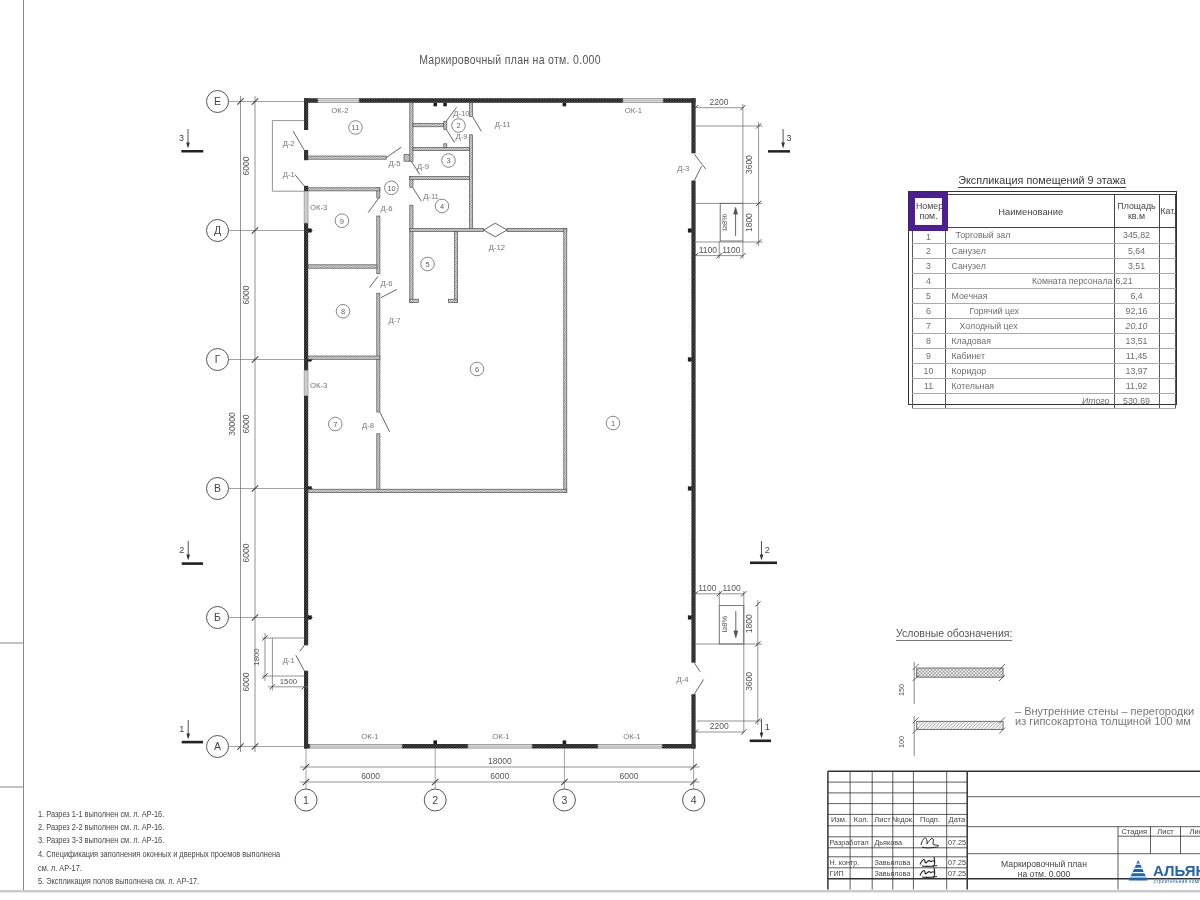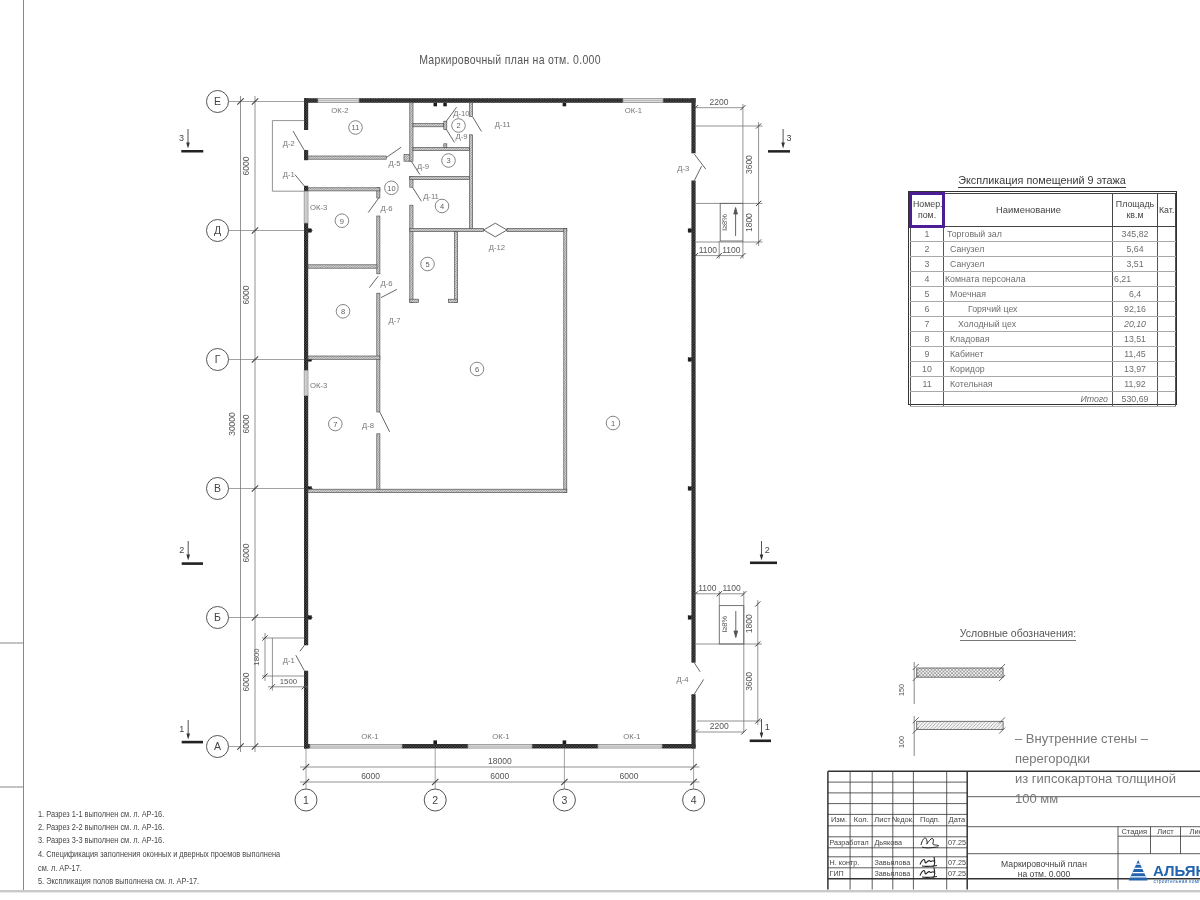--- a/index.html
+++ b/index.html
@@ -585,46 +585,46 @@
 <div class="abs" style="left:908px;top:190.5px;width:268.5px;height:214.5px;border:1.6px solid #333;">
 <table style="border-collapse:collapse;width:100%;height:100%;table-layout:fixed;font-size:8.8px;color:#6e6e6e;">
 <colgroup>
           <col style="width:33px">
           <col style="width:169px">
           <col style="width:45px">
           <col>
         </colgroup>
 <tbody>
           <tr style="height:33px;color:#444;">
-<td style="border:3px solid #4c1d95;text-align:center;line-height:1.15;">Номер.<br>пом.</td>
+<td style="border:6px solid #4c1d95;text-align:center;line-height:1.15;">Номер.<br>пом.</td>
 <td style="border:1px solid #444;text-align:center;font-size:9.4px;">Наименование</td>
 <td style="border:1px solid #444;text-align:center;line-height:1.15;">Площадь<br>кв.м</td>
 <td style="border:1px solid #444;text-align:center;">Кат.</td>
 </tr>
 <tr style="height:15px;">
             <td style="border-left:1px solid #555;border-right:1px solid #555;border-top:1px solid #444;border-bottom:1px solid #aaa;text-align:center;">1</td>
-            <td style="border-left:1px solid #555;border-right:1px solid #555;border-top:1px solid #444;border-bottom:1px solid #aaa;padding-left:3px;">Торговый зал</td>
+            <td style="border-left:1px solid #555;border-right:1px solid #555;border-top:1px solid #444;border-bottom:1px solid #aaa;padding-left:10px;">Торговый зал</td>
             <td style="border-left:1px solid #555;border-right:1px solid #555;border-top:1px solid #444;border-bottom:1px solid #aaa;text-align:center;">345,82</td>
             <td style="border-left:1px solid #555;border-right:1px solid #555;border-top:1px solid #444;border-bottom:1px solid #aaa;"></td>
           </tr>
 <tr style="height:15px;">
             <td style="border-left:1px solid #555;border-right:1px solid #555;border-top:1px solid #aaa;border-bottom:1px solid #aaa;text-align:center;">2</td>
             <td style="border-left:1px solid #555;border-right:1px solid #555;border-top:1px solid #aaa;border-bottom:1px solid #aaa;padding-left:6px;">Санузел</td>
             <td style="border-left:1px solid #555;border-right:1px solid #555;border-top:1px solid #aaa;border-bottom:1px solid #aaa;text-align:center;">5,64</td>
             <td style="border-left:1px solid #555;border-right:1px solid #555;border-top:1px solid #aaa;border-bottom:1px solid #aaa;"></td>
           </tr>
 <tr style="height:15px;">
             <td style="border-left:1px solid #555;border-right:1px solid #555;border-top:1px solid #aaa;border-bottom:1px solid #aaa;text-align:center;">3</td>
             <td style="border-left:1px solid #555;border-right:1px solid #555;border-top:1px solid #aaa;border-bottom:1px solid #aaa;padding-left:6px;">Санузел</td>
             <td style="border-left:1px solid #555;border-right:1px solid #555;border-top:1px solid #aaa;border-bottom:1px solid #aaa;text-align:center;">3,51</td>
             <td style="border-left:1px solid #555;border-right:1px solid #555;border-top:1px solid #aaa;border-bottom:1px solid #aaa;"></td>
           </tr>
 <tr style="height:15px;">
             <td style="border-left:1px solid #555;border-right:1px solid #555;border-top:1px solid #aaa;border-bottom:1px solid #aaa;text-align:center;">4</td>
-            <td style="border-left:1px solid #555;border-right:1px solid #555;border-top:1px solid #aaa;border-bottom:1px solid #aaa;padding-left:1px;">Комната персонала</td>
+            <td style="border-left:1px solid #555;border-right:1px solid #555;border-top:1px solid #aaa;border-bottom:1px solid #aaa;padding-left:1px;text-align:right;">Комната персонала</td>
             <td style="border-left:1px solid #555;border-right:1px solid #555;border-top:1px solid #aaa;border-bottom:1px solid #aaa;">6,21</td>
             <td style="border-left:1px solid #555;border-right:1px solid #555;border-top:1px solid #aaa;border-bottom:1px solid #aaa;"></td>
           </tr>
 <tr style="height:15px;">
             <td style="border-left:1px solid #555;border-right:1px solid #555;border-top:1px solid #aaa;border-bottom:1px solid #aaa;text-align:center;">5</td>
             <td style="border-left:1px solid #555;border-right:1px solid #555;border-top:1px solid #aaa;border-bottom:1px solid #aaa;padding-left:6px;">Моечная</td>
             <td style="border-left:1px solid #555;border-right:1px solid #555;border-top:1px solid #aaa;border-bottom:1px solid #aaa;text-align:center;">6,4</td>
             <td style="border-left:1px solid #555;border-right:1px solid #555;border-top:1px solid #aaa;border-bottom:1px solid #aaa;"></td>
           </tr>
 <tr style="height:15px;">
@@ -666,24 +666,24 @@
 <tr style="height:15px;">
             <td style="border-left:1px solid #555;border-right:1px solid #555;border-top:1px solid #aaa;border-bottom:1px solid #aaa;"></td>
             <td style="border-left:1px solid #555;border-right:1px solid #555;border-top:1px solid #aaa;border-bottom:1px solid #aaa;text-align:right;padding-right:4px;font-style:italic;">Итого</td>
             <td style="border-left:1px solid #555;border-right:1px solid #555;border-top:1px solid #aaa;border-bottom:1px solid #aaa;text-align:center;">530,69</td>
             <td style="border-left:1px solid #555;border-right:1px solid #555;border-top:1px solid #aaa;border-bottom:1px solid #aaa;"></td>
           </tr>
 </tbody>
       </table>
 </div>
 
-<div class="abs" style="left:918px;top:627px;width:200px;text-align:center;font-size:10.5px;color:#555;"><span style="border-bottom:1px solid #777;padding-bottom:1px;">Условные обозначения:</span></div>
-
-
-<div class="abs" style="left:1015px;top:729px;width:185px;font-size:13px;color:#777;line-height:20px;">– Внутренние стены – перегородки<br>из гипсокартона толщиной 100 мм</div>
+<div class="abs" style="left:896px;top:627px;width:200px;text-align:left;font-size:10.5px;color:#555;"><span style="border-bottom:1px solid #777;padding-bottom:1px;">Условные обозначения:</span></div>
+
+
+<div class="abs" style="left:1015px;top:706px;width:185px;font-size:11px;color:#777;line-height:10px;">– Внутренние стены – перегородки<br>из гипсокартона толщиной 100 мм</div>
 
 <div class="abs" style="left:38px;top:807px;width:800px;font-size:7.4px;color:#454545;line-height:11.2px;transform:scale(1,1.2);transform-origin:0 0;">
 1. Разрез 1-1 выполнен см. л. АР-16.<br>
 2. Разрез 2-2 выполнен см. л. АР-16.<br>
 3. Разрез 3-3 выполнен см. л. АР-16.<br>
 4. Спецификация заполнения оконных и дверных проемов выполнена<br>
 см. л. АР-17.<br>
 5. Экспликация полов выполнена см. л. АР-17.
 </div>
 </div>

